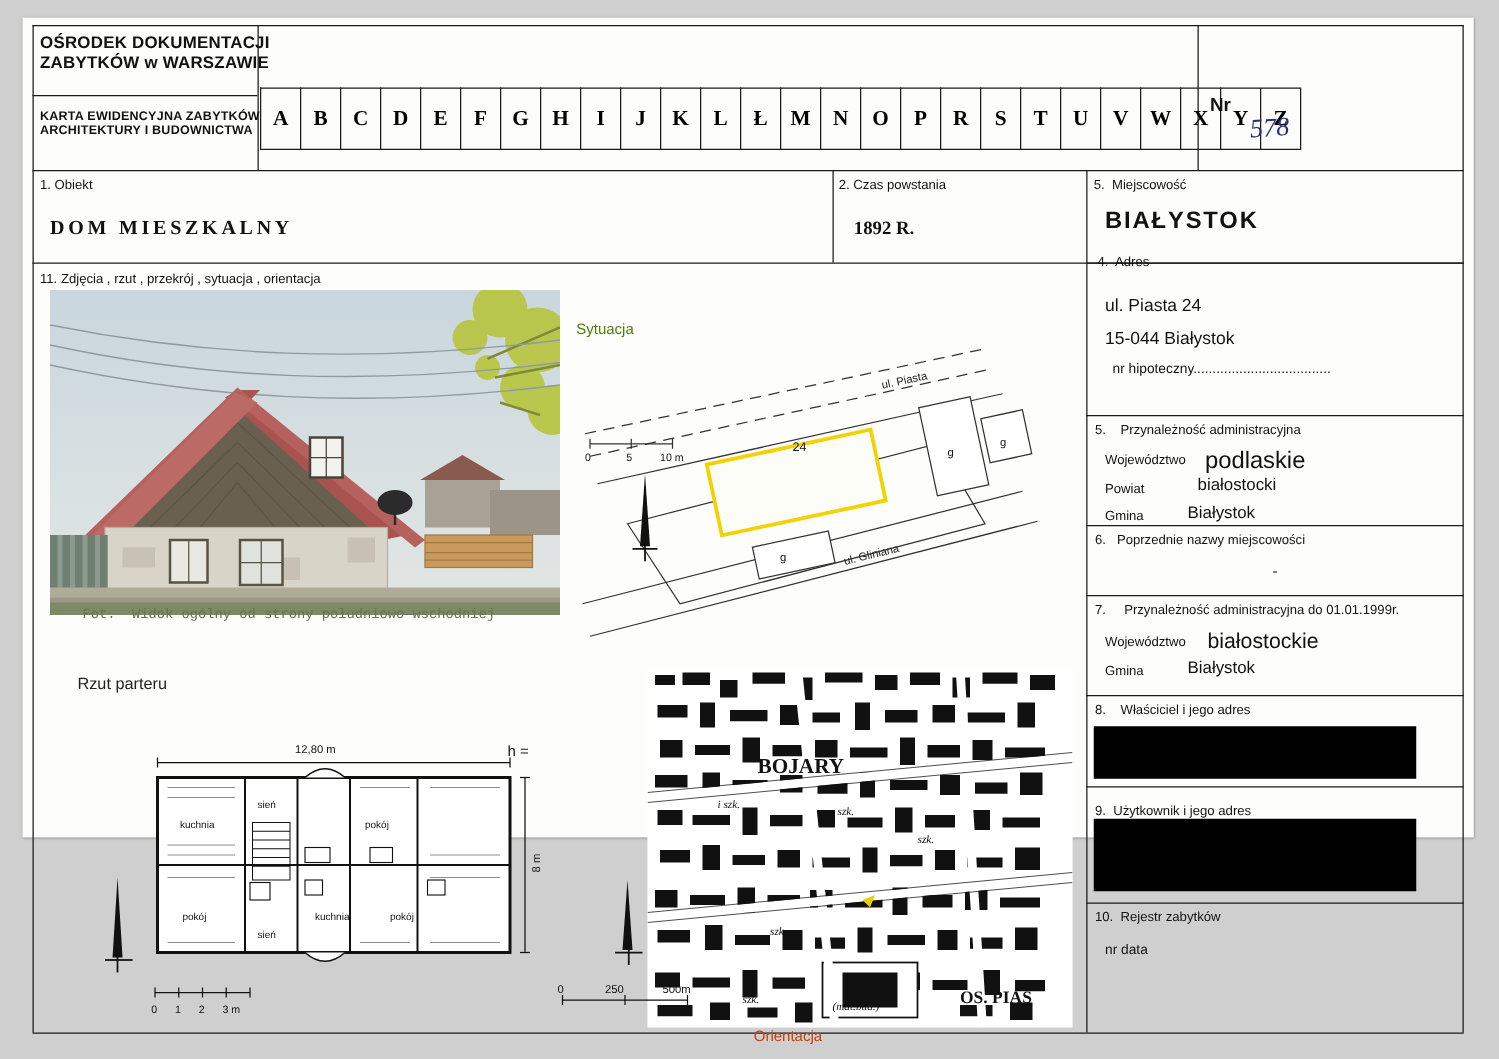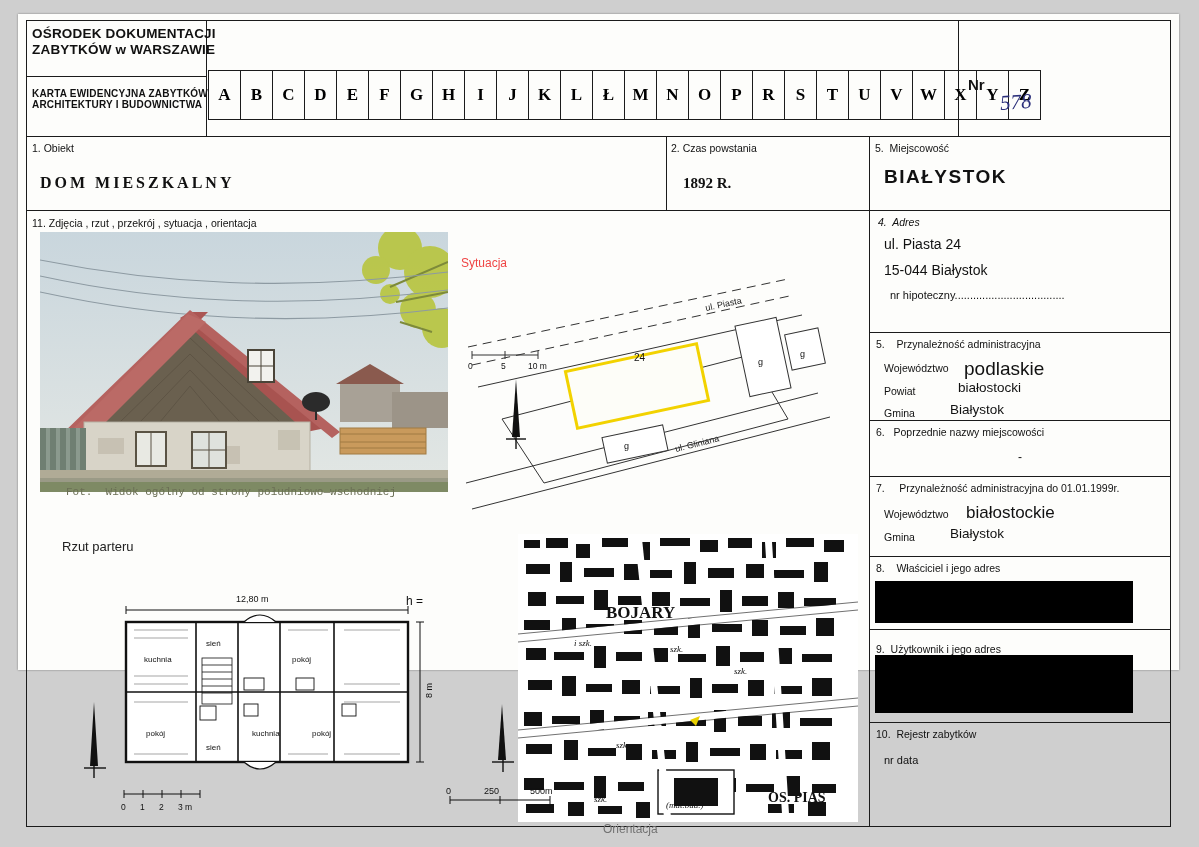--- a/index.html
+++ b/index.html
@@ -37,23 +37,23 @@
   .r2-czas-val{left:665px;top:161px;font-size:15px;font-weight:bold;font-family:"Liberation Serif",serif;}
   .r2-miej-lbl{left:857px;top:128px;}
   .r2-miej-val{left:866px;top:152px;font-size:19px;font-weight:bold;letter-spacing:1.5px;}
 
   
   .s11-lbl{left:14px;top:203px;}
 
   .photo{position:absolute;left:22px;top:218px;width:408px;height:260px;overflow:hidden;background:#8fa3b0;}
   .photo-cap{left:48px;top:472px;font-size:11px;color:#6b6f55;font-family:"Liberation Mono",monospace;}
 
-  .sit-lbl{left:443px;top:242px;font-size:12px;color:#ef4444;}
+  .sit-lbl{left:443px;top:242px;font-size:12px;color:#4d7c0f;}
   .rzut-lbl{left:44px;top:525px;font-size:13px;color:#222;}
-  .orient-lbl{left:585px;top:808px;font-size:12px;color:#737373;}
+  .orient-lbl{left:585px;top:808px;font-size:12px;color:#c2410c;}
   .rc-val{font-size:14px;}
   .redact{position:absolute;background:#000;}
   svg{display:block;}
 </style>
 </head>
 <body>
 
 <div id="sheet">
   <div id="card">
 
@@ -513,21 +513,21 @@
     </div>
 
     <div class="bd hline" style="left:851px;top:196px;width:302px;"></div>
     <div class="bd hline" style="left:851px;top:318px;width:302px;"></div>
     <div class="bd hline" style="left:851px;top:406px;width:302px;"></div>
     <div class="bd hline" style="left:851px;top:462px;width:302px;"></div>
     <div class="bd hline" style="left:851px;top:542px;width:302px;"></div>
     <div class="bd hline" style="left:851px;top:615px;width:302px;"></div>
     <div class="bd hline" style="left:851px;top:708px;width:302px;"></div>
 
-    <div class="txt lbl" style="left:860px;top:202px;font-style:italic;">4.  Adres</div>
+    <div class="txt lbl" style="left:860px;top:190px;">4.  Adres</div>
     <div class="txt rc-val" style="left:866px;top:222px;">ul. Piasta 24</div>
     <div class="txt rc-val" style="left:866px;top:248px;">15-044 Białystok</div>
     <div class="txt" style="left:872px;top:275px;font-size:11px;"><span>nr hipoteczny</span><span>....................................</span></div>
 
     <div class="txt lbl" style="left:858px;top:324px;">5.    Przynależność administracyjna</div>
     <div class="txt" style="left:866px;top:348px;font-size:10.5px;">Województwo</div>
     <div class="txt" style="left:946px;top:344px;font-size:19px;">podlaskie</div>
     <div class="txt" style="left:866px;top:371px;font-size:10.5px;">Powiat</div>
     <div class="txt" style="left:940px;top:366px;font-size:13.5px;">białostocki</div>
     <div class="txt" style="left:866px;top:393px;font-size:10.5px;">Gmina</div>

